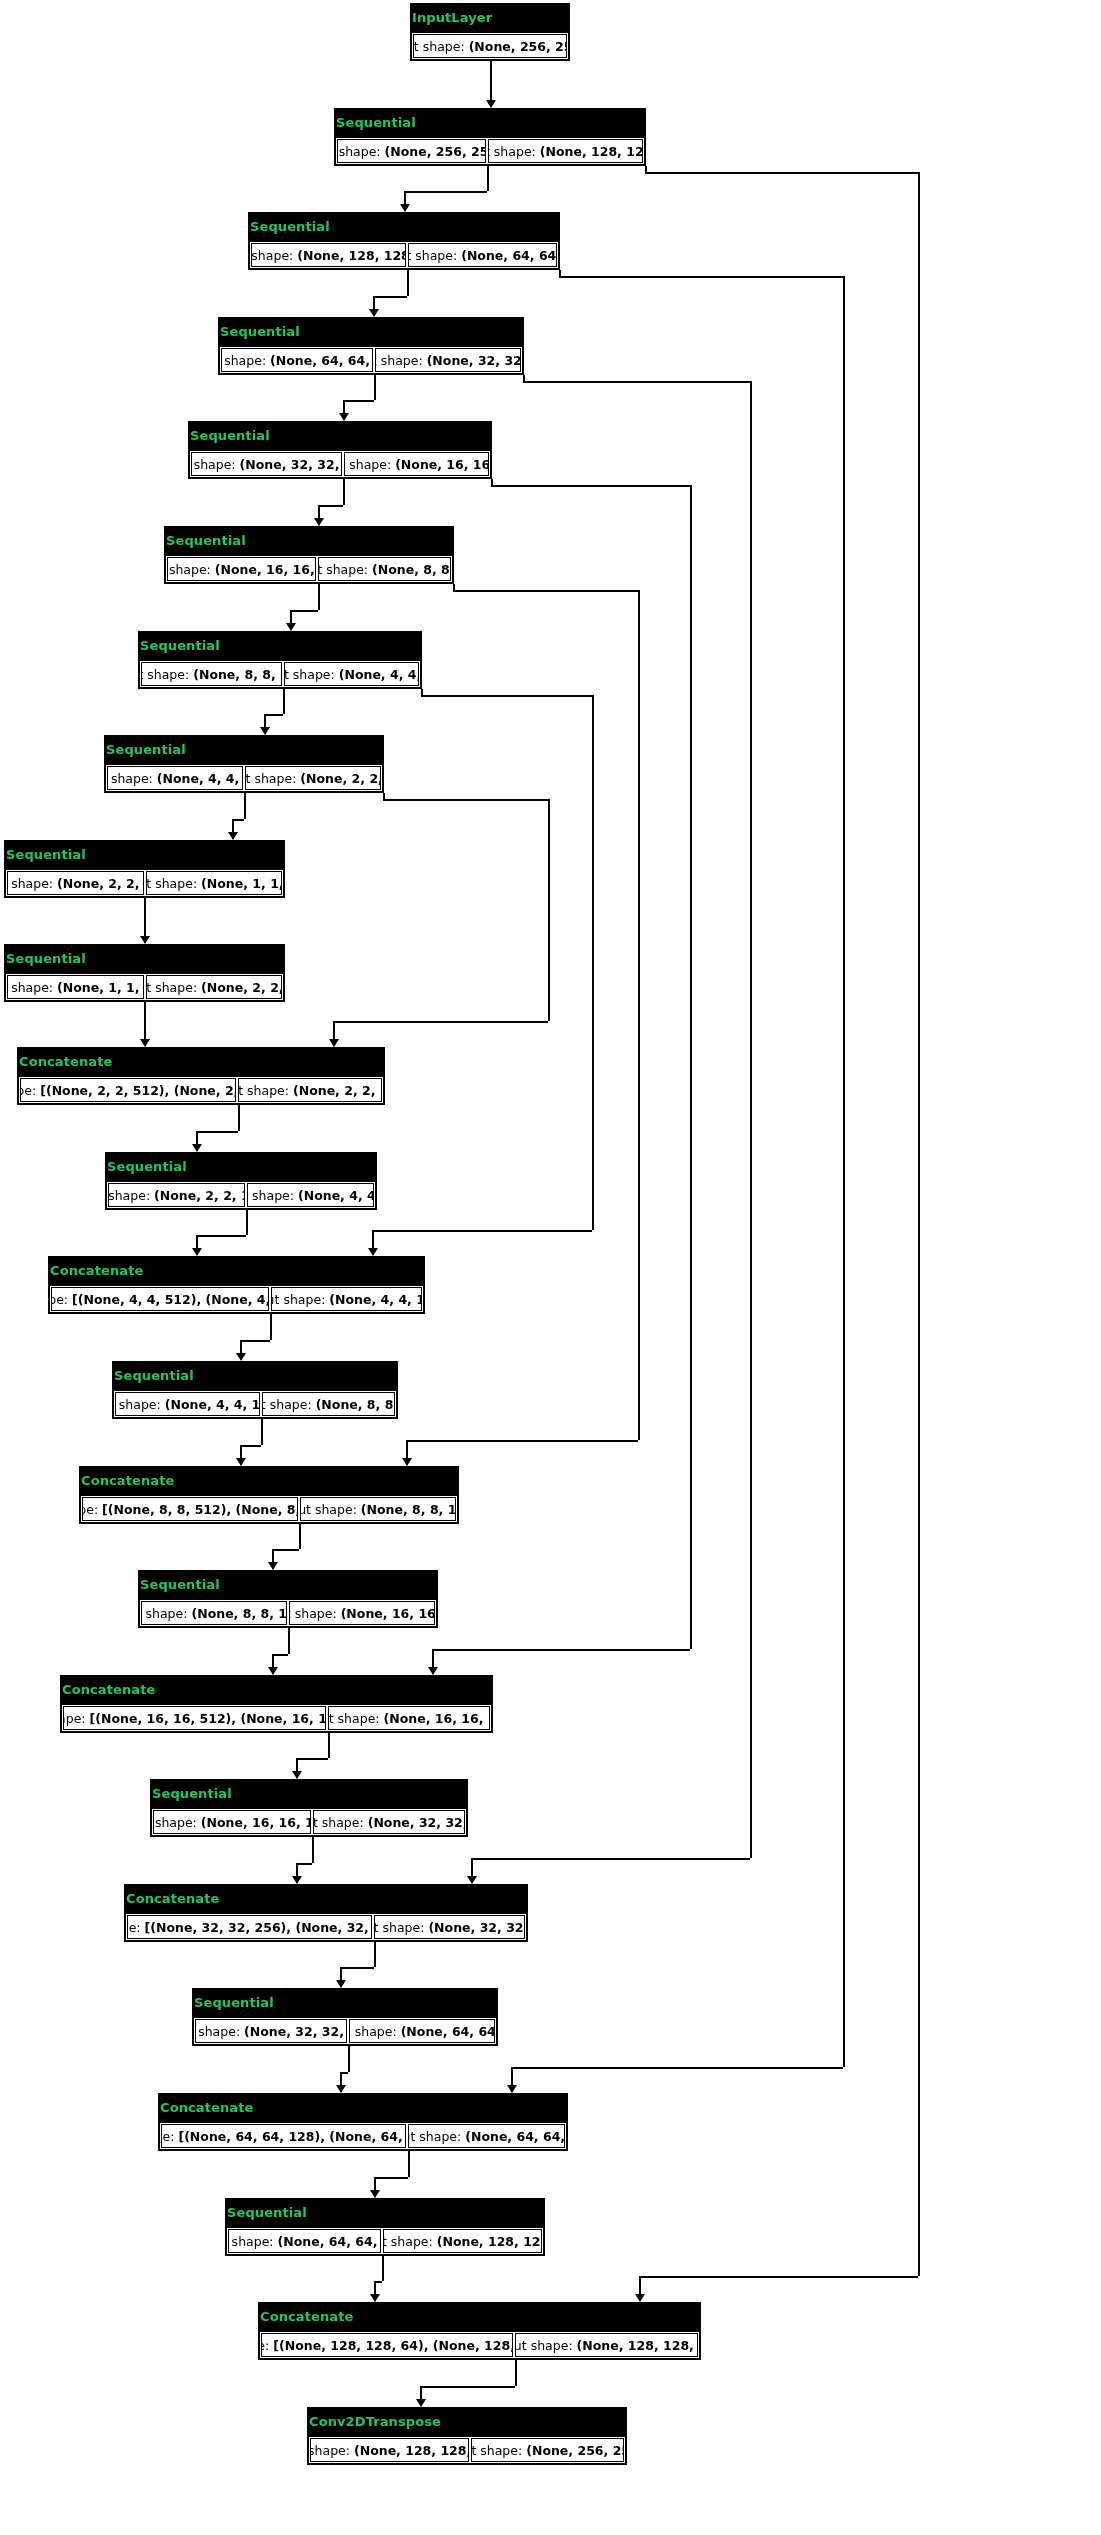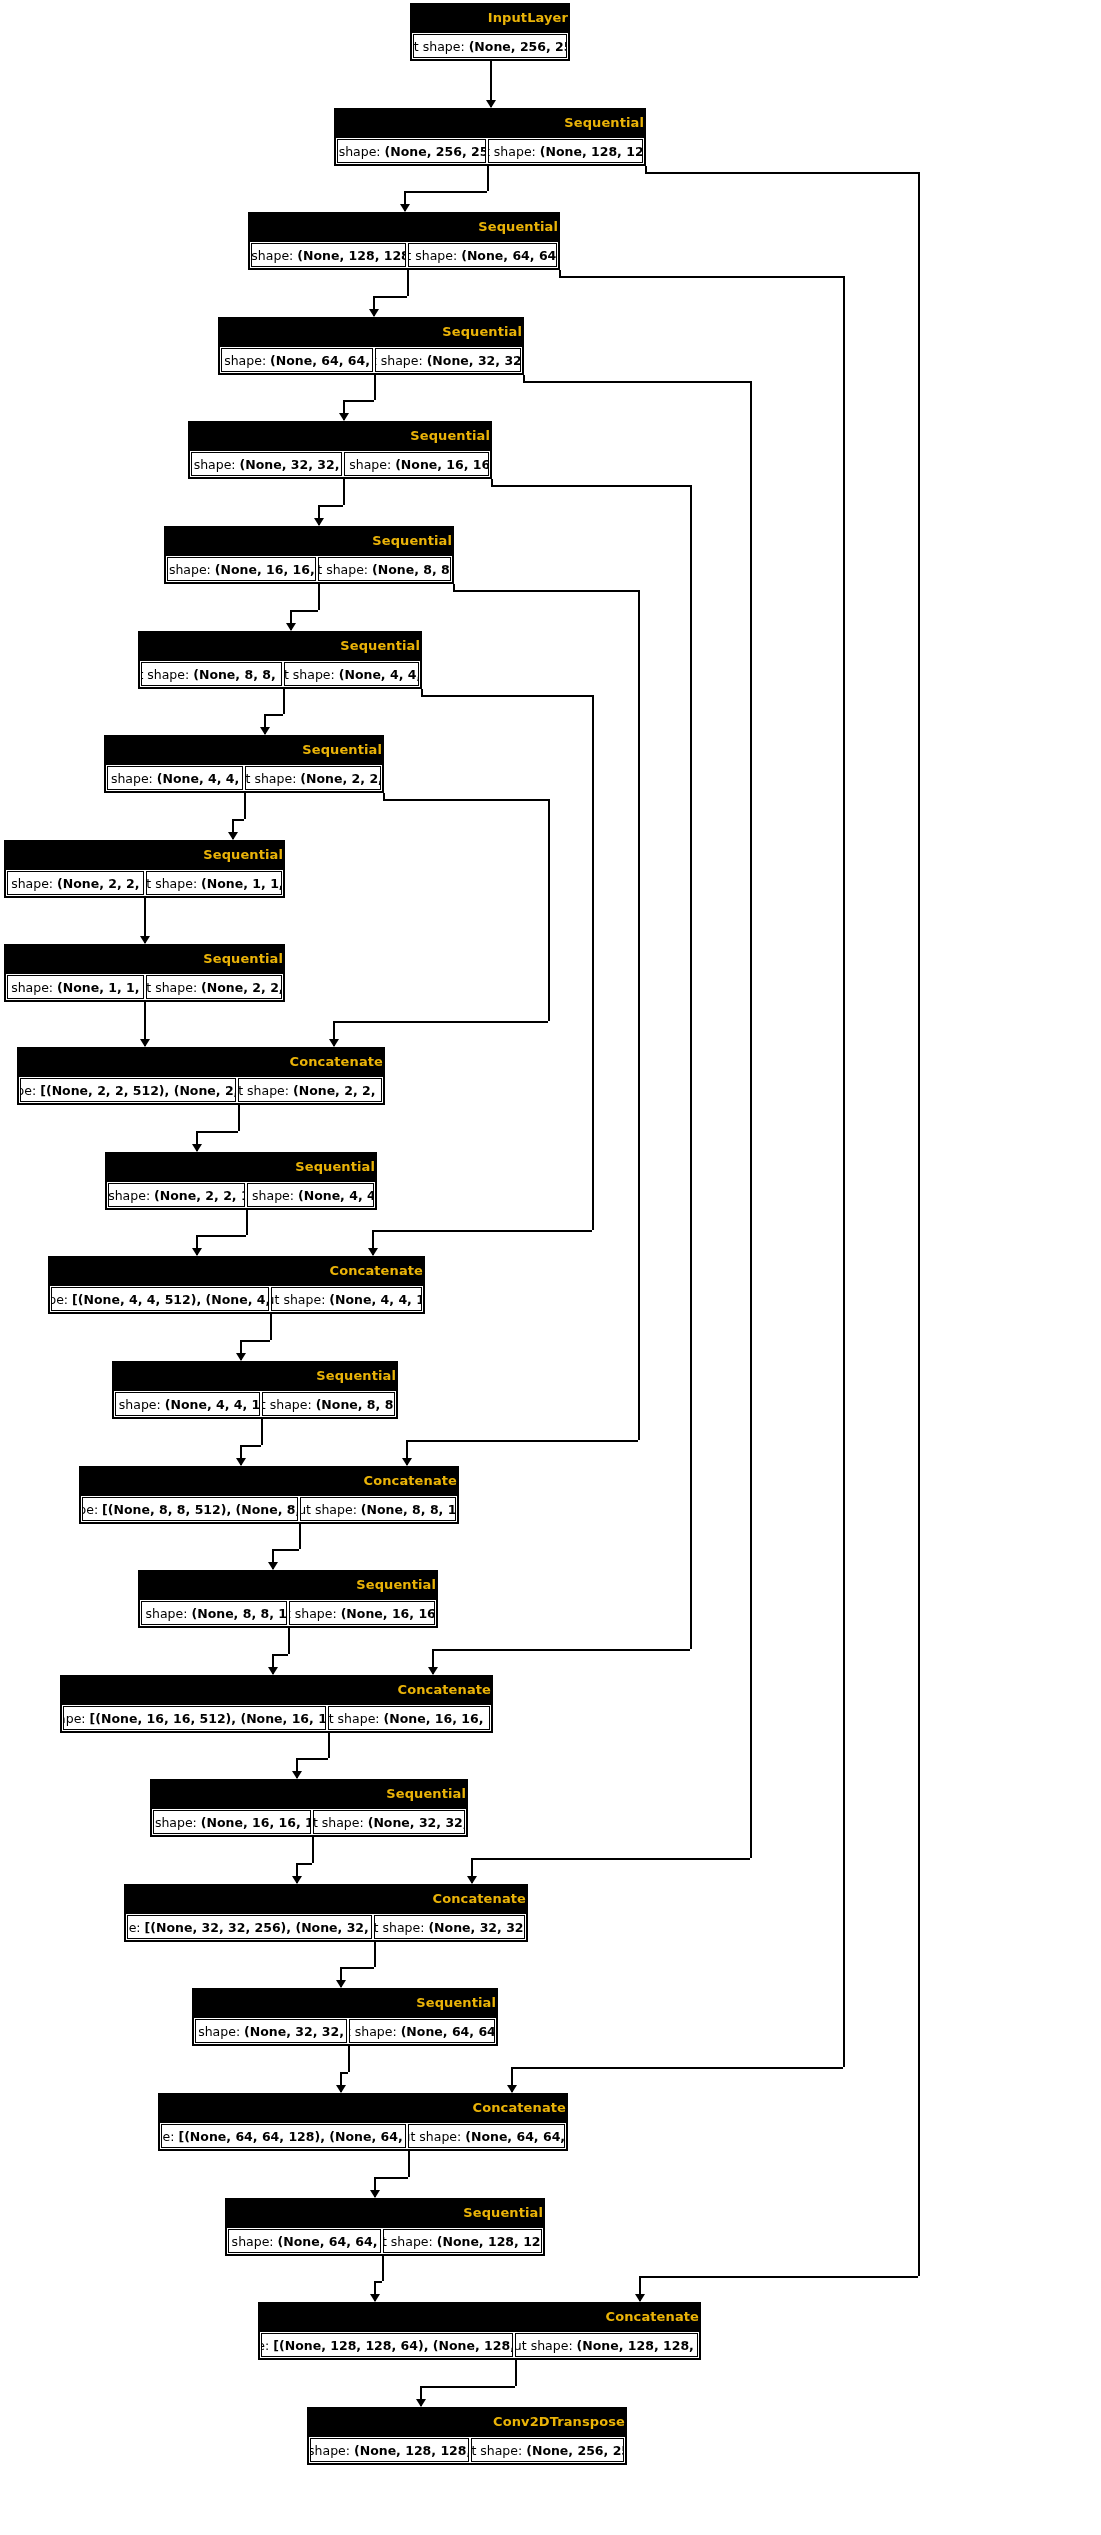--- a/index.html
+++ b/index.html
@@ -23,23 +23,23 @@
   
   .node {
     position: absolute;
     box-sizing: border-box;
     border: 2px solid #000000;
     background: #ffffff;
     z-index: 5;
   }
   .node-title {
     background: #000000;
-    color: #eab308;
+    color: #22c55e;
     font-weight: bold;
-    text-align: right;
+    text-align: left;
     line-height: 26px;
     height: 26px;
     font-size: 13px;
     letter-spacing: 0.1px;
     white-space: nowrap;
     overflow: hidden;
   }
   .node-shapes {
     display: flex;
     height: 28px;

